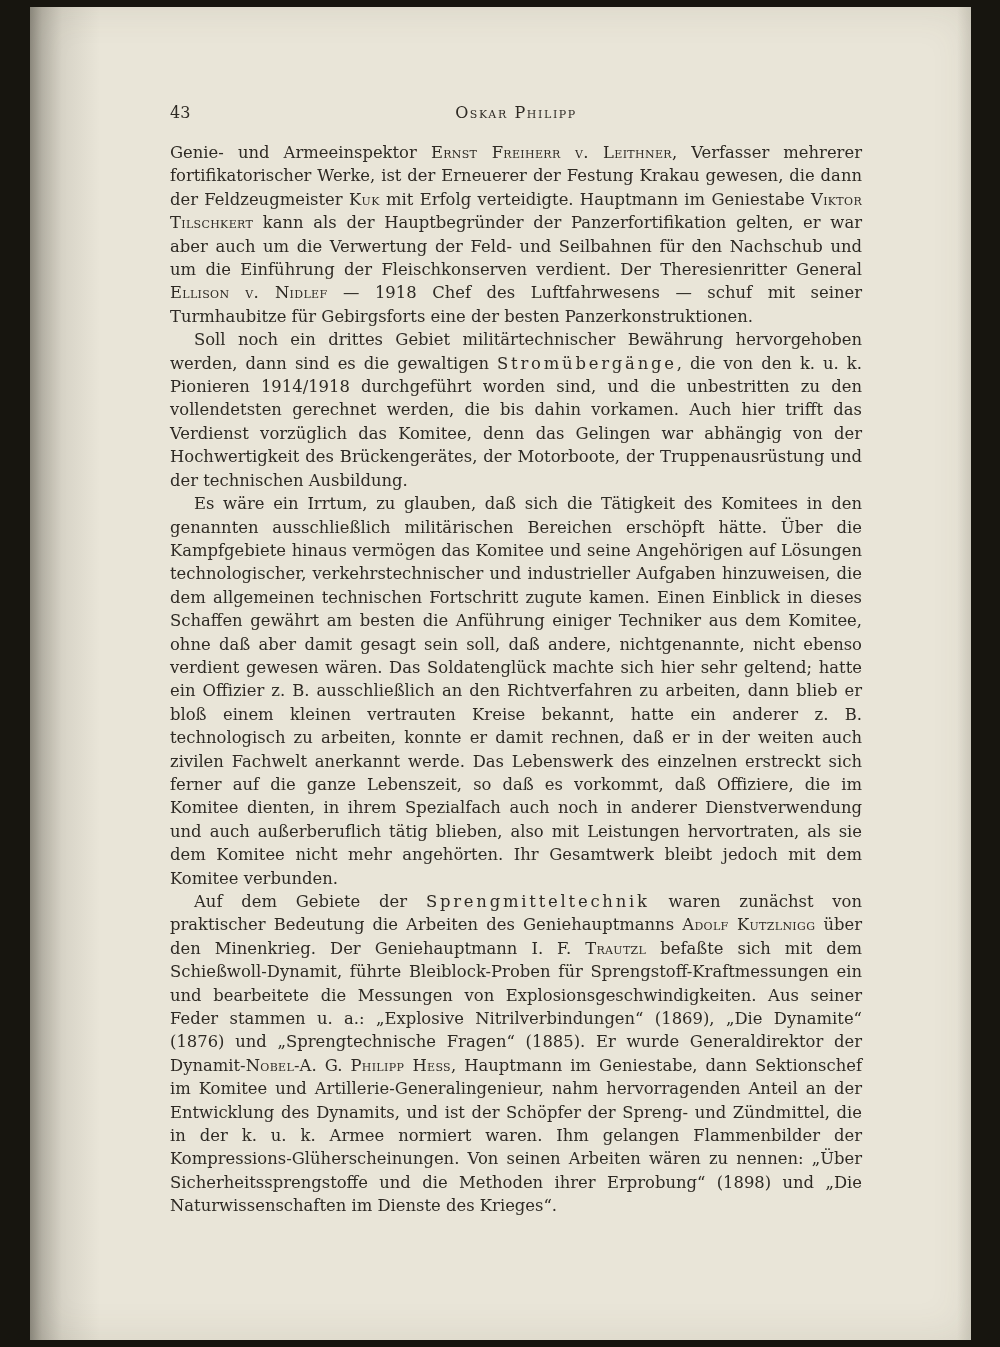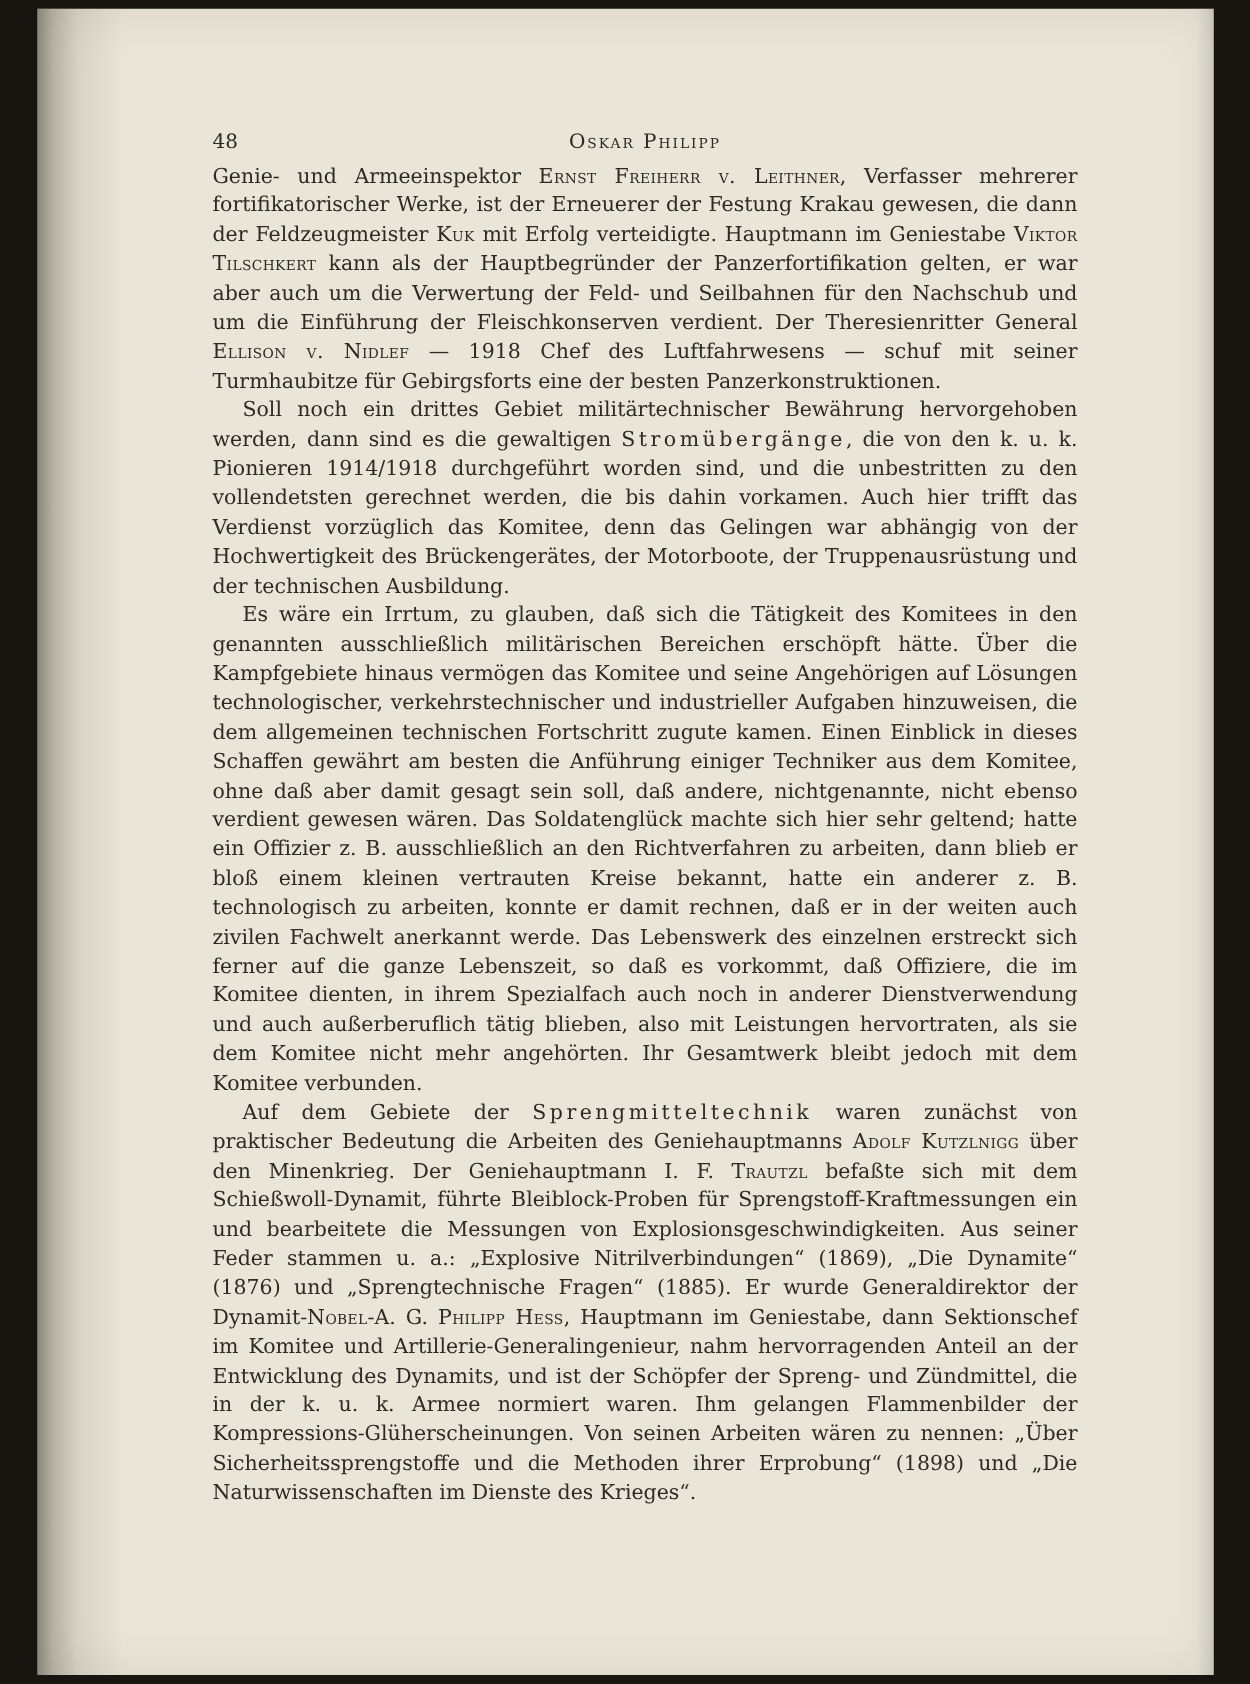--- a/index.html
+++ b/index.html
@@ -61,21 +61,21 @@
     left: 0;
     top: 0;
   }
   .running-header {
     display: block;
     text-align: center;
     font-variant: small-caps;
     letter-spacing: 0.10em;
   }
   .body-text {
-    margin-top: 4px;
+    margin-top: 16px;
     font-size: 16.4px;
     line-height: 23.4px;
     text-align: justify;
   }
   .para {
     margin: 0;
     padding: 0;
   }
   .para.indent { text-indent: 24px; }
   .para.noindent { text-indent: 0; }
@@ -83,21 +83,21 @@
   .sp { letter-spacing: 0.17em; }
 </style>
 </head>
 <body>
 
 <div class="scan">
   <div class="paper">
     <div class="text-area">
 
       <div class="page-header">
-        <span class="pagenum">48</span>
+        <span class="pagenum">43</span>
         <span class="running-header">Oskar Philipp</span>
       </div>
 
       <div class="body-text">
 
         <p class="para noindent"><span>Genie- und Armeeinspektor </span><span class="sc">Ernst Freiherr v. Leithner</span><span>, Verfasser mehrerer fortifikatorischer Werke, ist der Erneuerer der Festung Krakau gewesen, die dann der Feldzeugmeister </span><span class="sc">Kuk</span><span> mit Erfolg verteidigte. Hauptmann im Geniestabe </span><span class="sc">Viktor Tilschkert</span><span> kann als der Hauptbegründer der Panzerfortifikation gelten, er war aber auch um die Verwertung der Feld- und Seilbahnen für den Nachschub und um die Einführung der Fleischkonserven verdient. Der Theresienritter General </span><span class="sc">Ellison v. Nidlef</span><span> — 1918 Chef des Luftfahrwesens — schuf mit seiner Turmhaubitze für Gebirgsforts eine der besten Panzerkonstruktionen.</span></p>
 
         <p class="para indent"><span>Soll noch ein drittes Gebiet militärtechnischer Bewährung hervorgehoben werden, dann sind es die gewaltigen </span><span class="sp">Stromübergänge</span><span>, die von den k. u. k. Pionieren 1914/1918 durchgeführt worden sind, und die unbestritten zu den vollendetsten gerechnet werden, die bis dahin vorkamen. Auch hier trifft das Verdienst vorzüglich das Komitee, denn das Gelingen war abhängig von der Hochwertigkeit des Brückengerätes, der Motorboote, der Truppenausrüstung und der technischen Ausbildung.</span></p>
 
         <p class="para indent"><span>Es wäre ein Irrtum, zu glauben, daß sich die Tätigkeit des Komitees in den genannten ausschließlich militärischen Bereichen erschöpft hätte. Über die Kampfgebiete hinaus vermögen das Komitee und seine Angehörigen auf Lösungen technologischer, verkehrstechnischer und industrieller Aufgaben hinzuweisen, die dem allgemeinen technischen Fortschritt zugute kamen. Einen Einblick in dieses Schaffen gewährt am besten die Anführung einiger Techniker aus dem Komitee, ohne daß aber damit gesagt sein soll, daß andere, nichtgenannte, nicht ebenso verdient gewesen wären. Das Soldatenglück machte sich hier sehr geltend; hatte ein Offizier z. B. ausschließlich an den Richtverfahren zu arbeiten, dann blieb er bloß einem kleinen vertrauten Kreise bekannt, hatte ein anderer z. B. technologisch zu arbeiten, konnte er damit rechnen, daß er in der weiten auch zivilen Fachwelt anerkannt werde. Das Lebenswerk des einzelnen erstreckt sich ferner auf die ganze Lebenszeit, so daß es vorkommt, daß Offiziere, die im Komitee dienten, in ihrem Spezialfach auch noch in anderer Dienstverwendung und auch außerberuflich tätig blieben, also mit Leistungen hervortraten, als sie dem Komitee nicht mehr angehörten. Ihr Gesamtwerk bleibt jedoch mit dem Komitee verbunden.</span></p>

